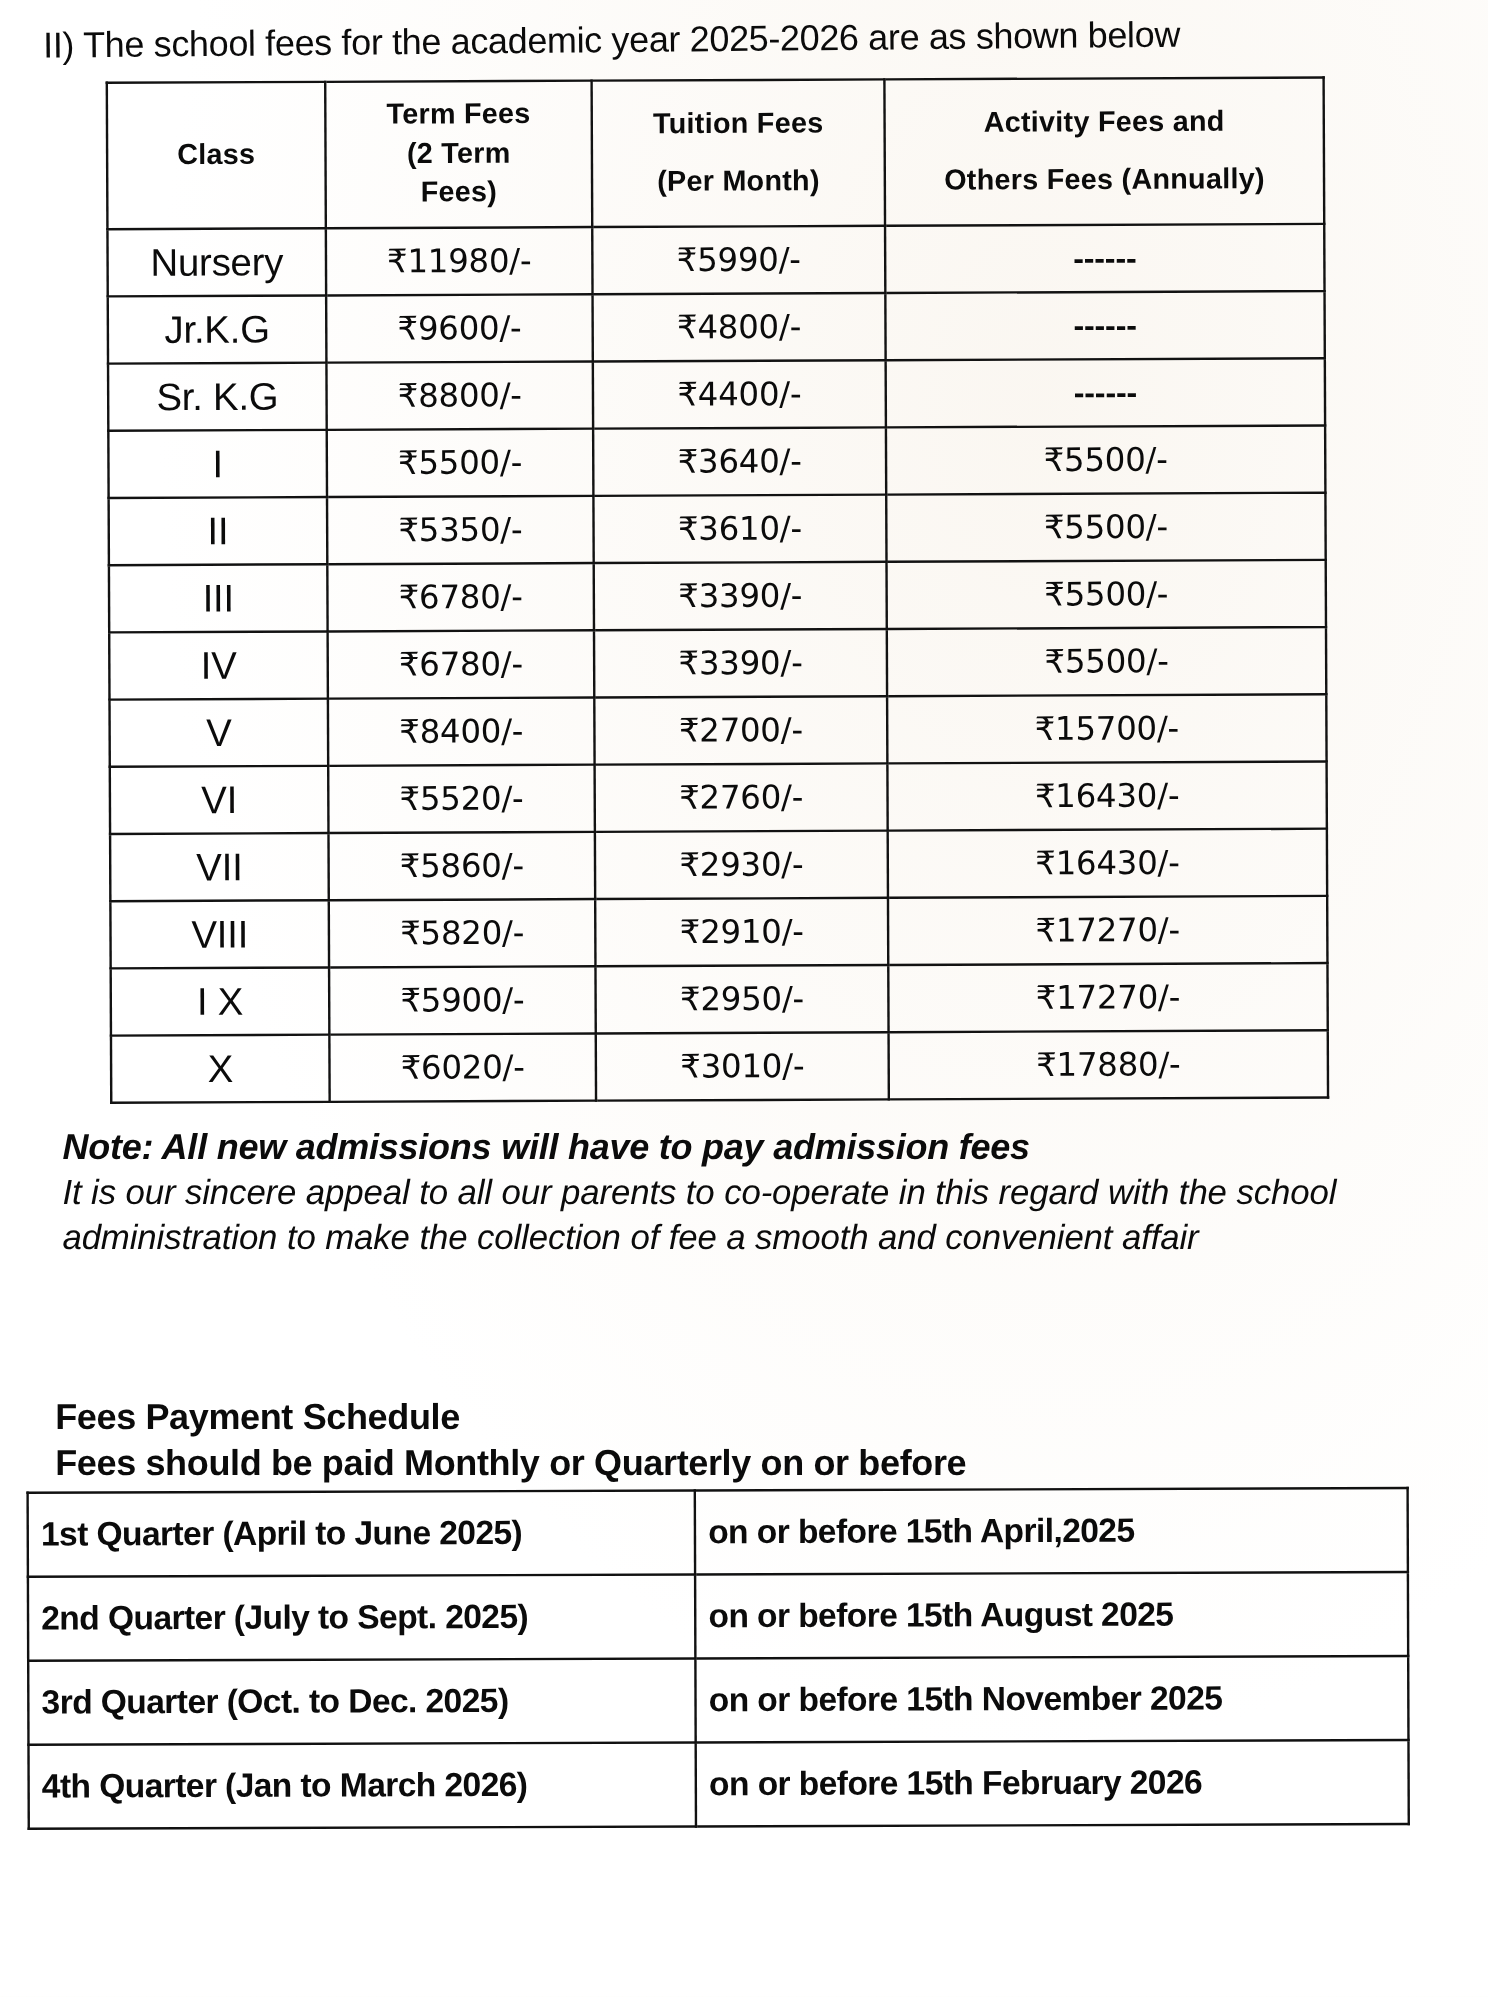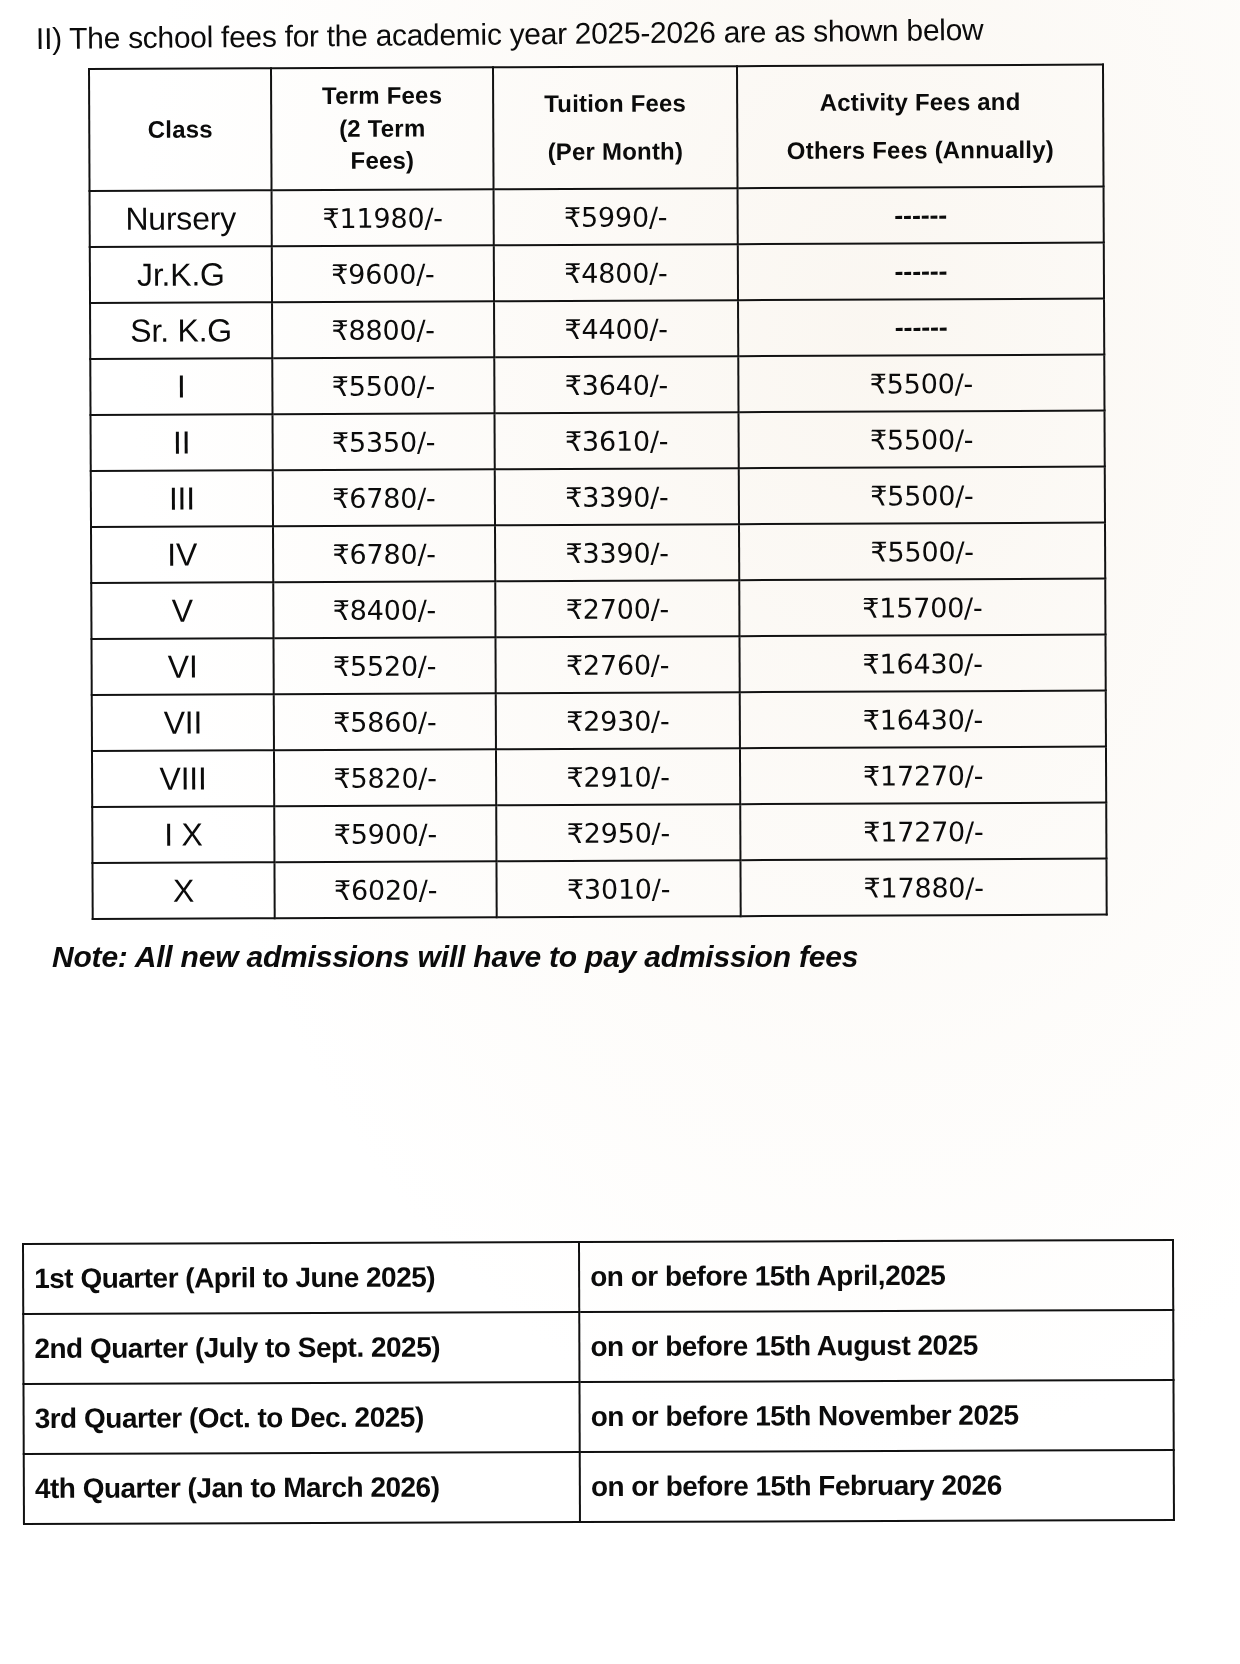--- a/index.html
+++ b/index.html
@@ -264,23 +264,26 @@
             <td class="rupee">₹6020/-</td>
             <td class="rupee">₹3010/-</td>
             <td class="rupee">₹17880/-</td>
           </tr>
         </tbody>
     </table>
   </div>
 
   <div class="notes">
     <div class="note-strong">Note: All new admissions will have to pay admission fees</div>
+    <div class="note-body">It is our sincere appeal to all our parents to co-operate in this regard with the school administration to make the collection of fee a smooth and convenient affair</div>
   </div>
 
   <div class="sched-head">
+    <div>Fees Payment Schedule</div>
+    <div>Fees should be paid Monthly or Quarterly on or before</div>
   </div>
 
   <div class="sched-wrap">
     <table class="sched">
       <colgroup>
           <col style="width:556px">
           <col>
         </colgroup>
       <tbody id="sched-body">
           <tr>

